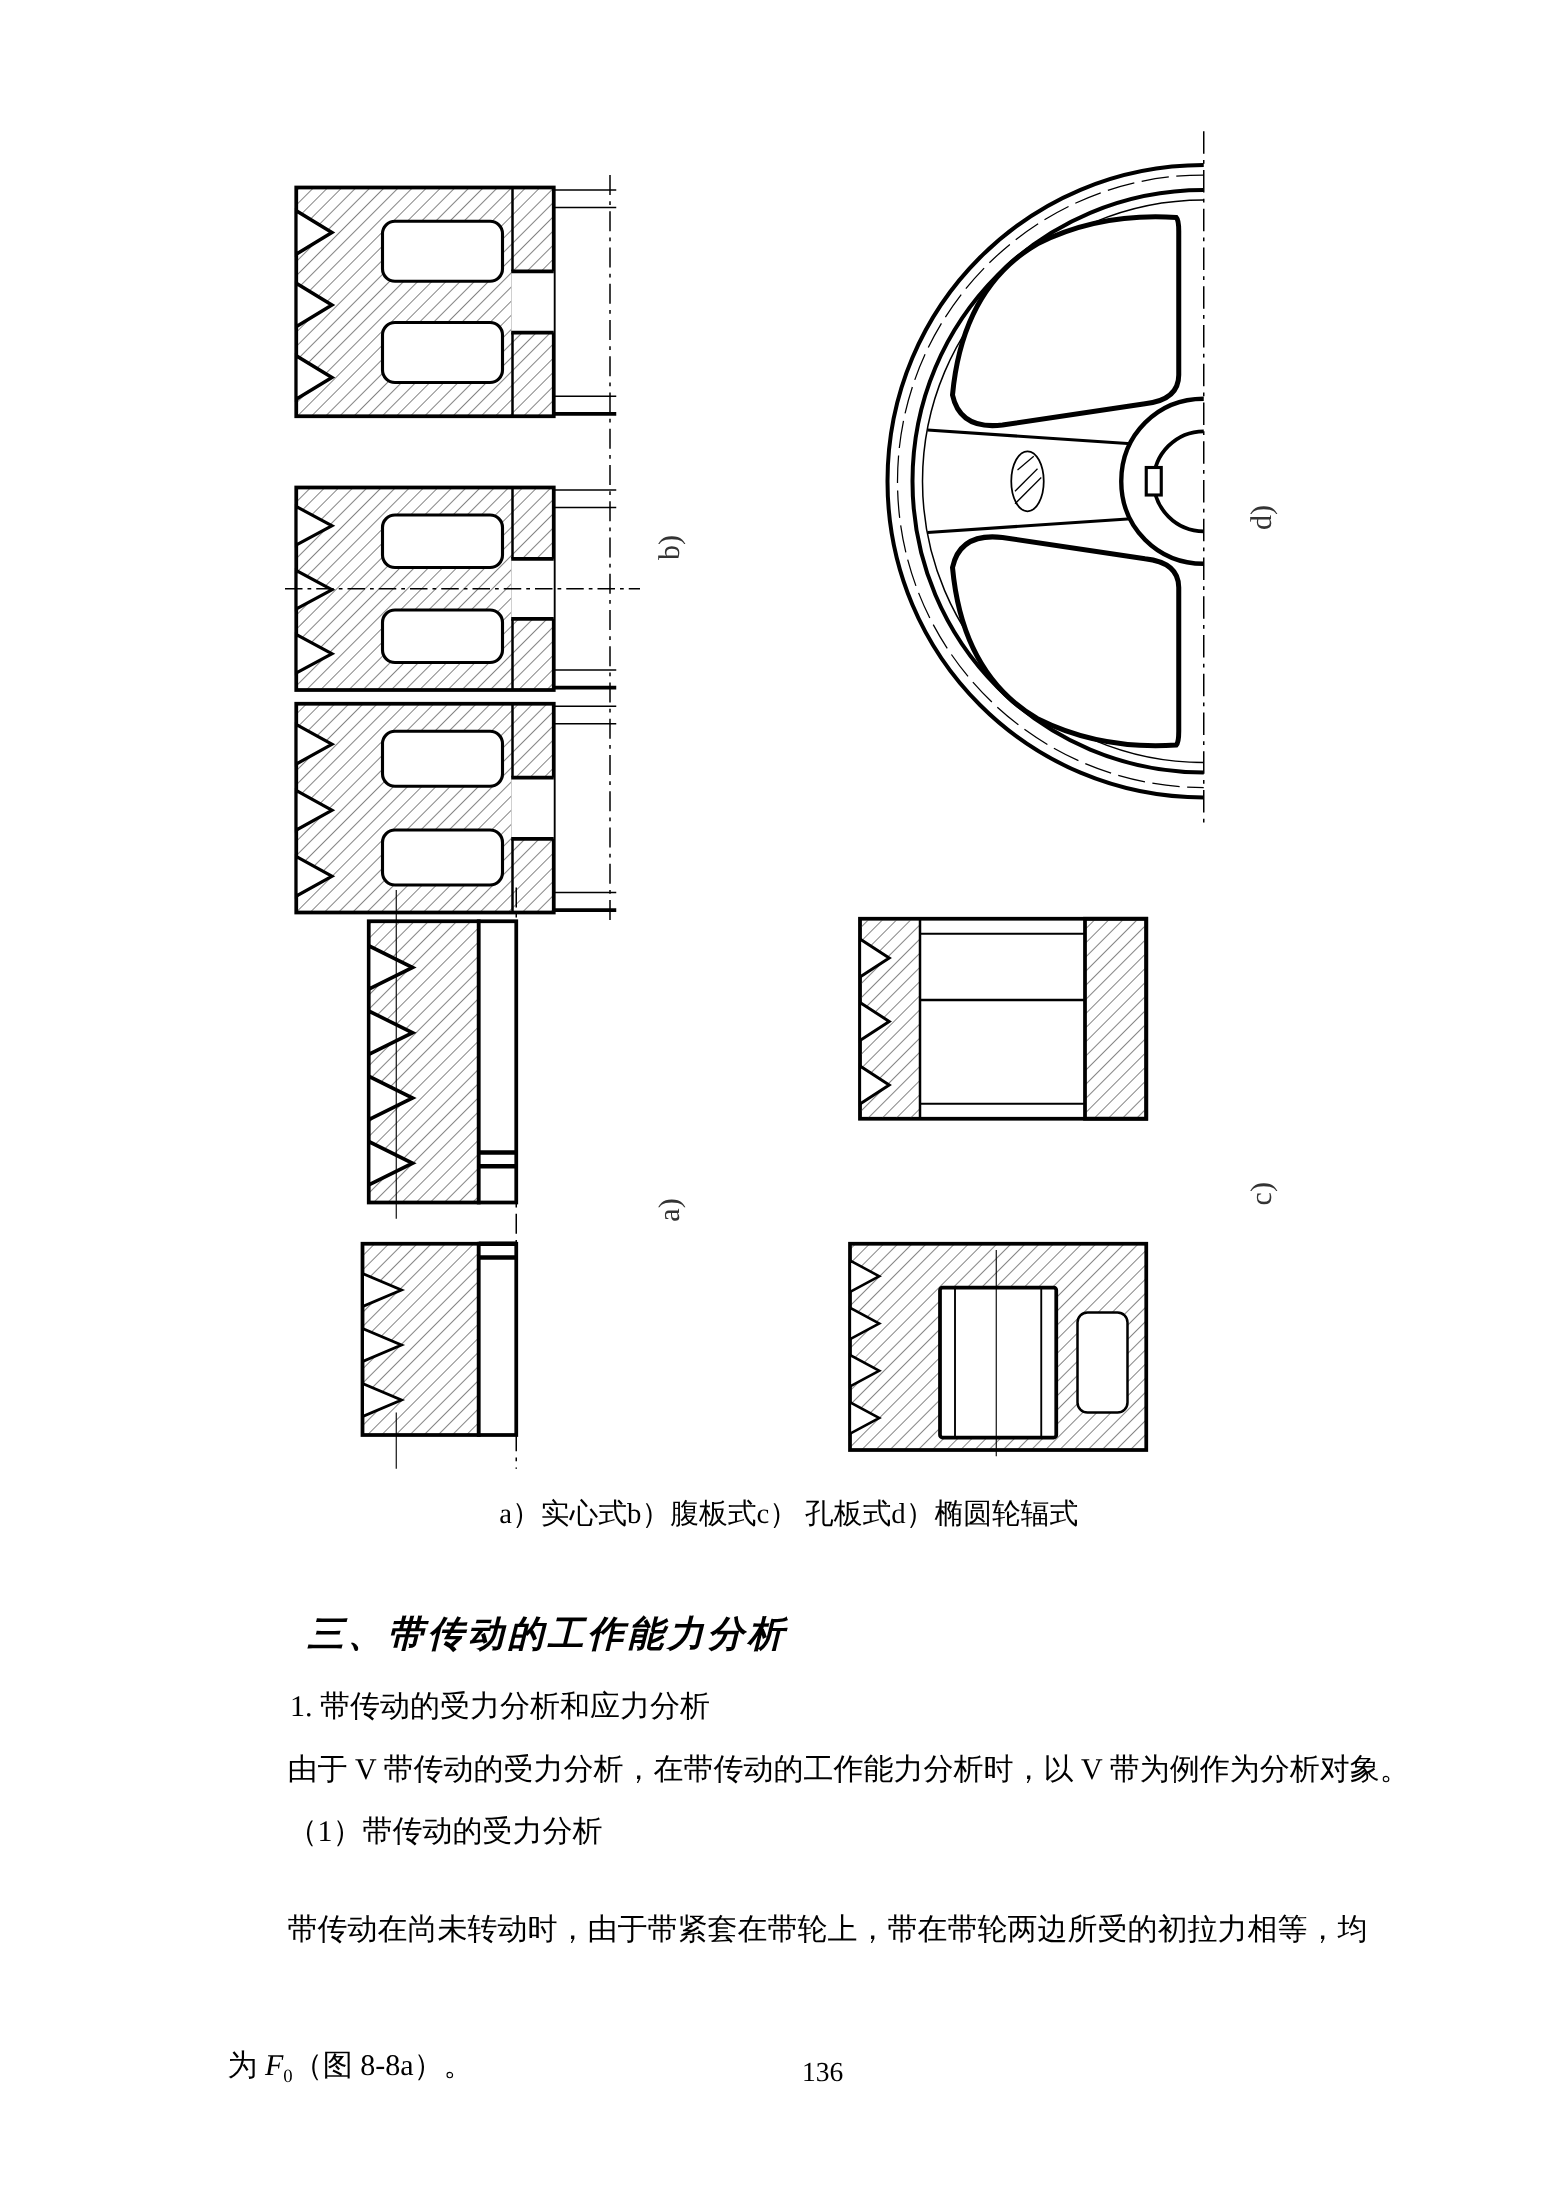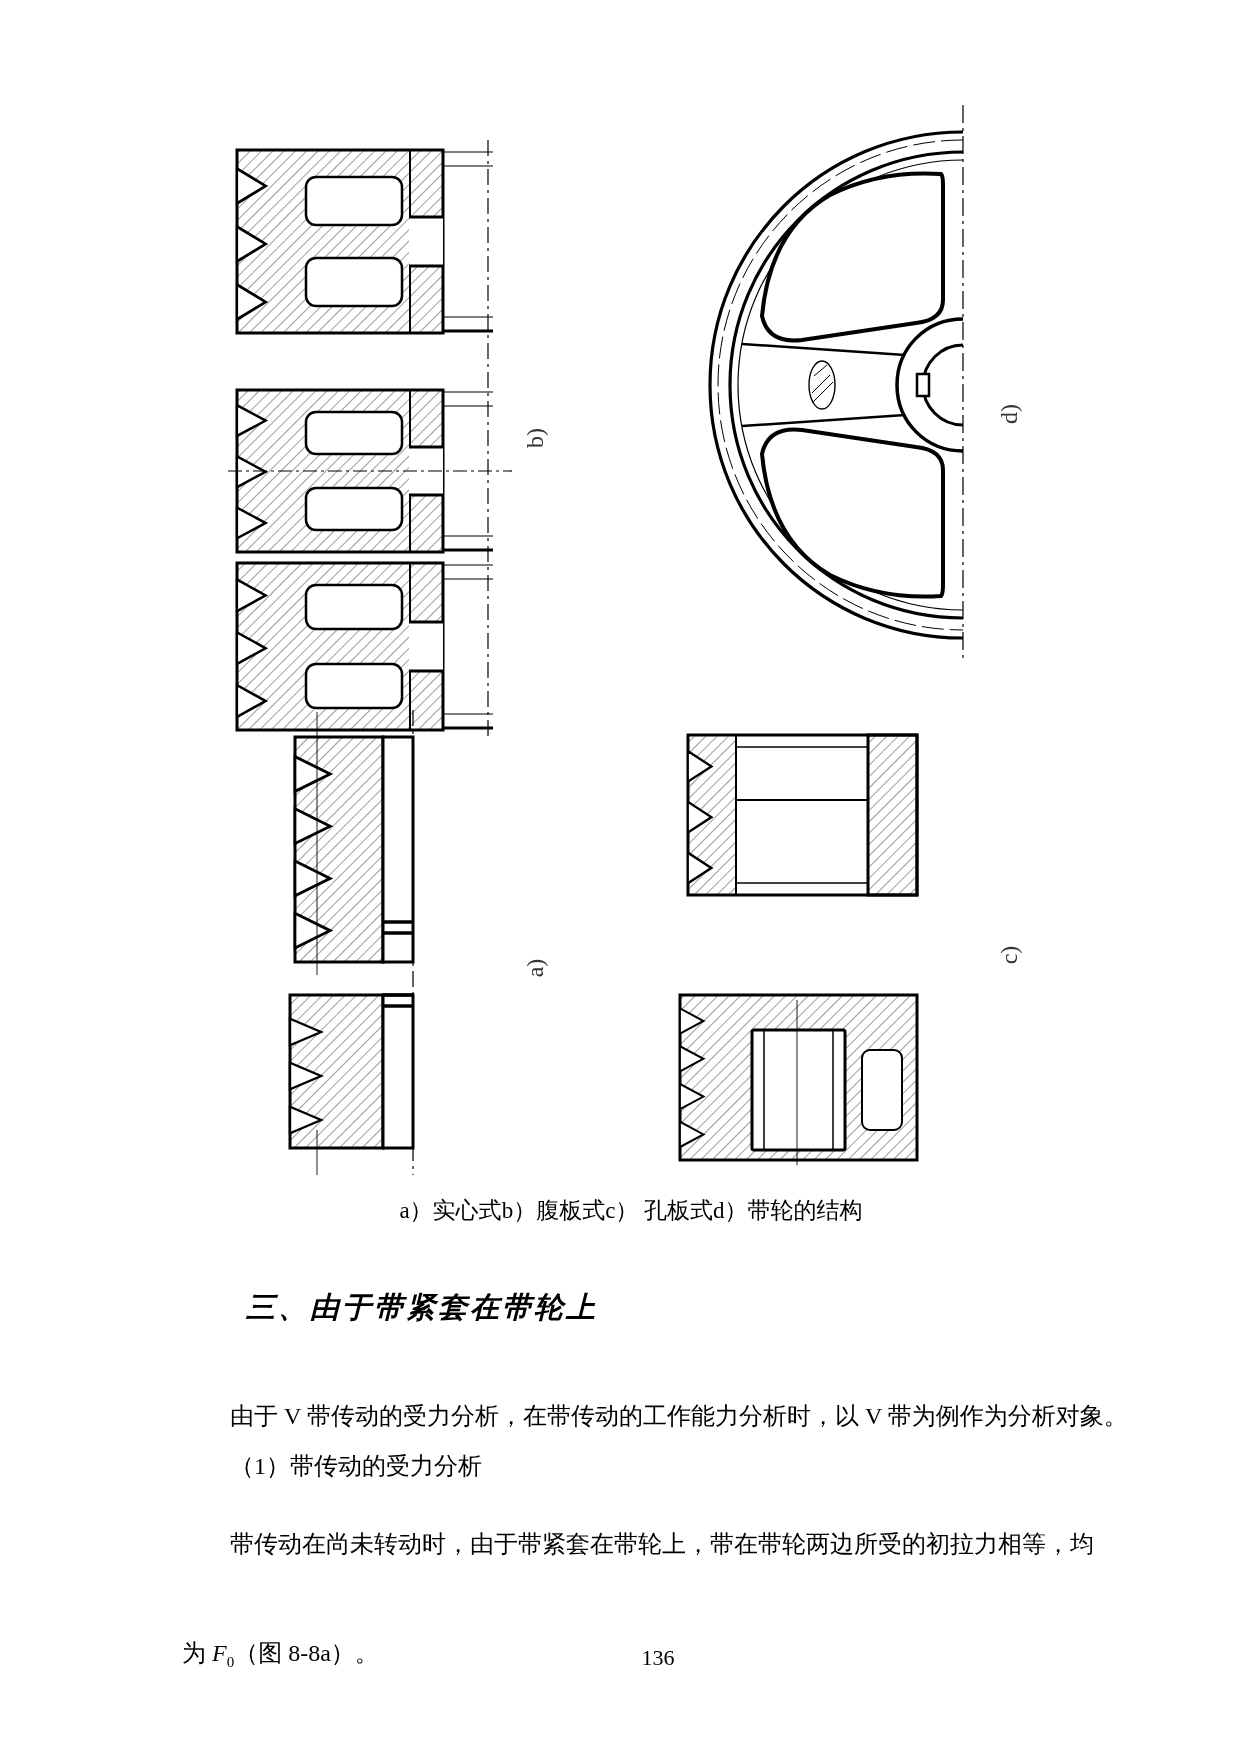--- a/index.html
+++ b/index.html
@@ -174,26 +174,27 @@
       <line x1="833" y1="935" x2="833" y2="1055" stroke-width="1.5"></line>
       <line x1="797" y1="905" x2="797" y2="1070" stroke-width="0.9"></line>
     </g>
     <text class="lbl" x="1017" y="860" text-anchor="middle" transform="rotate(-90 1017 860)">c)</text>
   </svg>
 
   <div class="caption-row">
     <span>a）实心式</span>
     <span>b）腹板式</span>
     <span>c） 孔板式</span>
-    <span>d）带轮的结构</span>
+    <span>d）椭圆轮辐式</span>
   </div>
 
 
-  <div class="heading">三、由于带紧套在带轮上</div>
-
+  <div class="heading">三、带传动的工作能力分析</div>
+
+  <div class="num-heading">1. 带传动的受力分析和应力分析</div>
 
   <div class="para p1">由于 V 带传动的受力分析，在带传动的工作能力分析时，以 V 带为例作为分析对象。</div>
 
   <div class="para p2">（1）带传动的受力分析</div>
 
   <div class="para p3">带传动在尚未转动时，由于带紧套在带轮上，带在带轮两边所受的初拉力相等，均</div>
 
   <div class="para p4">
     <span>为</span><span class="fvar">F</span><sub>0</sub><span>（图 8-8a）。</span>
   </div>

